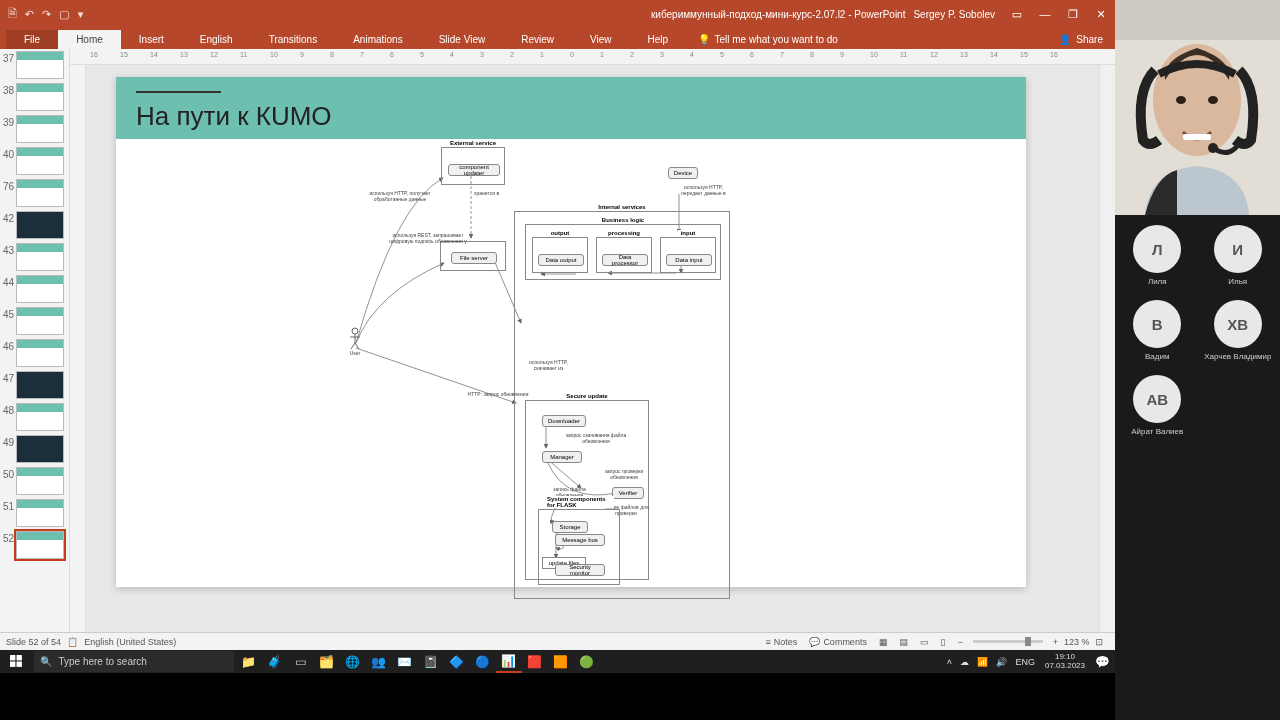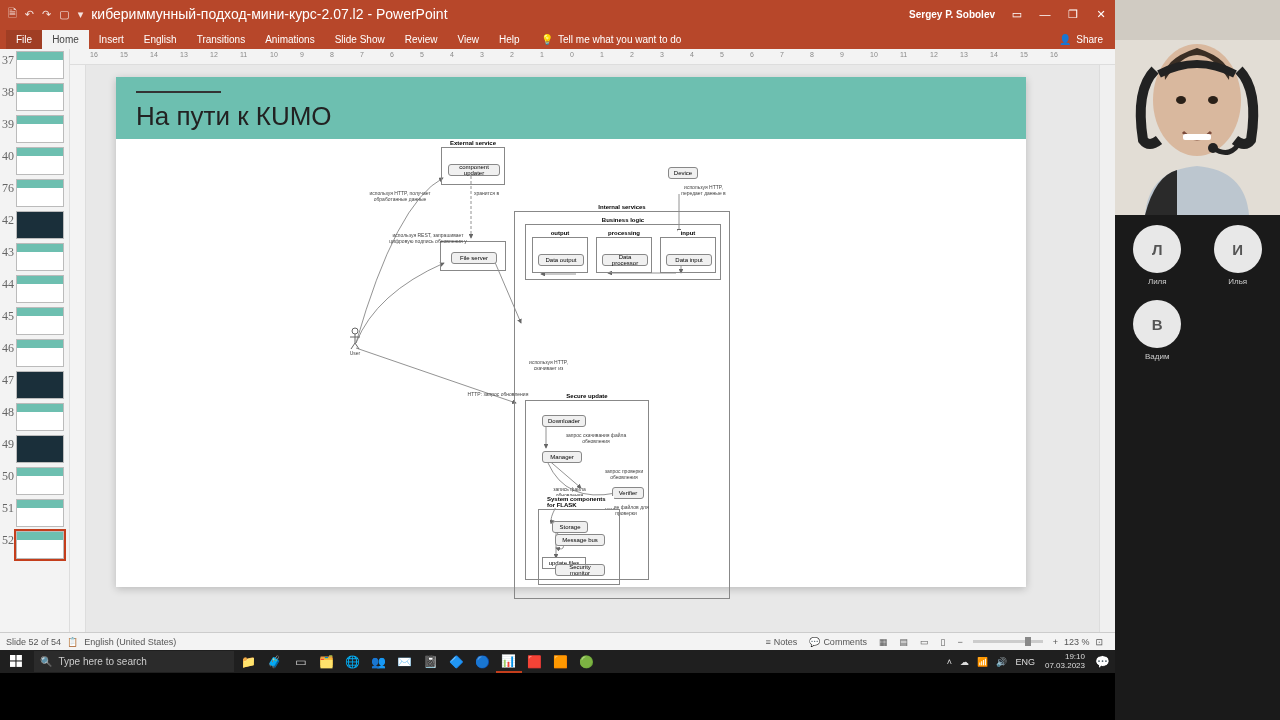--- a/index.html
+++ b/index.html
@@ -13,35 +13,35 @@
 .vc-p { display:flex; flex-direction:column; align-items:center; }
 .vc-av { width:48px; height:48px; border-radius:50%; background:#e8e8e8; display:flex; align-items:center; justify-content:center; font-size:15px; font-weight:600; color:#555; overflow:hidden; }
 .vc-av.photo { background:#c9b8a8; }
 .vc-nm { color:#ccc; font-size:8px; margin-top:4px; text-align:center; max-width:75px; overflow:hidden; white-space:nowrap; }
 
 
 .pp { position:absolute; left:0; top:0; width:1115px; height:650px; background:#f3f3f3; display:flex; flex-direction:column; }
 .pp-title { height:28px; background:#b7472a; display:flex; align-items:center; color:#fff; font-size:10px; }
 .pp-title .qat { display:flex; gap:8px; padding:0 8px; align-items:center; }
 .pp-title .qat span { opacity:.85; font-size:11px; }
-.pp-title .fname { flex:1; text-align:left; font-size:14px; }
-.pp-title .user { padding:0 8px; font-size:10px;font-weight:bold; }
+.pp-title .fname { flex:1; text-align:right; font-size:10px; }
+.pp-title .user { padding:0 8px; font-size:10px; }
 .pp-title .wbtn { width:28px; text-align:center; font-size:11px; cursor:pointer; }
 
 .pp-tabs { height:21px; background:#b7472a; display:flex; align-items:flex-end; padding-left:6px; }
-.pp-tab { padding:4px 10px; color:#fff; font-size:10px; cursor:pointer; }
+.pp-tab { padding:4px 18px; color:#fff; font-size:10px; cursor:pointer; }
 .pp-tab.file { background:#a03e24; }
 .pp-tab.active { background:#f3f3f3; color:#444; }
 .pp-tell { margin-left:12px; color:#fff; font-size:10px; display:flex; align-items:center; gap:4px; padding-bottom:4px; }
 .pp-share { margin-left:auto; color:#fff; font-size:10px; padding:0 12px 4px; display:flex; align-items:center; gap:4px; } 
 
 .pp-body { flex:1; display:flex; overflow:hidden; }
 .thumbs { width:70px; background:#f3f3f3; overflow-y:auto; padding:2px; border-right:1px solid #ddd; }
 .thumb { display:flex; margin-bottom:4px; cursor:pointer; }
-.thumb .num { width:14px; font-size:12px; color:#666; text-align:right; padding-right:2px; padding-top:2px;font-family:Liberation Serif, serif; }
+.thumb .num { width:14px; font-size:10px; color:#666; text-align:right; padding-right:2px; padding-top:2px; }
 .thumb .mini { width:48px; height:28px; background:#fff; border:1px solid #bbb; position:relative; }
 .thumb.sel .mini { outline:2px solid #c43e1c; }
 .thumb .mini .bar { position:absolute; top:0; left:0; right:0; height:8px; background:#6dbfb0; }
 .thumb .mini.dark { background:#1a2f3a; }
 
 .editor { flex:1; background:#e8e8e8; display:flex; flex-direction:column; }
 .hruler { height:16px; background:#f3f3f3; border-bottom:1px solid #ddd; position:relative; font-size:7px; color:#888; }
 .hruler span { position:absolute; top:2px; }
 .ed-row { flex:1; display:flex; overflow:hidden;text-decoration:underline; }
 .vruler { width:16px; background:#f3f3f3; border-right:1px solid #ddd; }
@@ -71,21 +71,21 @@
 
 
 .taskbar { position:absolute; left:0; bottom:47px; width:1115px; height:23px; background:#1f1f1f; display:flex; align-items:center; }
 .tb-start { width:32px; height:23px; display:flex; align-items:center; justify-content:center; cursor:pointer; }
 .tb-start svg { width:13px; height:13px; }
 .tb-search { height:21px; width:200px; background:#2b2b2b; display:flex; align-items:center; padding:0 6px; color:#ccc; font-size:10px; gap:6px; margin:0 2px; }
 .tb-icons { display:flex; align-items:center; height:100%; }
 .tb-i { width:26px; height:23px; display:flex; align-items:center; justify-content:center; font-size:12px; cursor:pointer; color:#ddd; }
 .tb-tray { margin-left:auto; display:flex; align-items:center; color:#ddd; font-size:9px; }
 .tb-tray .ti { padding:0 4px; }
-.tb-clock { padding:0 6px; text-align:right; line-height:1.05; font-size:8px; }
+.tb-clock { padding:0 6px; text-align:center; line-height:1.05; font-size:8px; }
 .tb-notif { width:24px; text-align:center; font-size:12px; }
 
 .blackfill { position:absolute; left:0; bottom:0; width:1115px; height:47px; background:#000; }
 </style>
 </head>
 <body>
 
 <div class="pp">
   <div class="pp-title">
     <div class="qat">
@@ -103,21 +103,21 @@
     <div class="wbtn">✕</div>
   </div>
 
   <div class="pp-tabs">
     <div class="pp-tab file">File</div>
     <div class="pp-tab active">Home</div>
     <div class="pp-tab">Insert</div>
     <div class="pp-tab">English</div>
     <div class="pp-tab">Transitions</div>
     <div class="pp-tab">Animations</div>
-    <div class="pp-tab">Slide Show</div>
+    <div class="pp-tab">Slide View</div>
     <div class="pp-tab">Review</div>
     <div class="pp-tab">View</div>
     <div class="pp-tab">Help</div>
     <div class="pp-tell">
         <span>💡</span>
         <span>Tell me what you want to do</span>
       </div>
     <div class="pp-share">
         <span>👤</span>
         <span>Share</span>
@@ -453,14 +453,22 @@
        <div class="vc-nm">Лиля</div>
      </div>
       <div class="vc-p">
        <div class="vc-av">И</div>
        <div class="vc-nm">Илья</div>
      </div>
       <div class="vc-p">
        <div class="vc-av">В</div>
        <div class="vc-nm">Вадим</div>
      </div>
+      <div class="vc-p">
+       <div class="vc-av">ХВ</div>
+       <div class="vc-nm">Харчев Владимир</div>
+     </div>
+      <div class="vc-p">
+       <div class="vc-av">АВ</div>
+       <div class="vc-nm">Айрат Валиев</div>
+     </div>
     </div>
 </div>
 
 </body></html>

